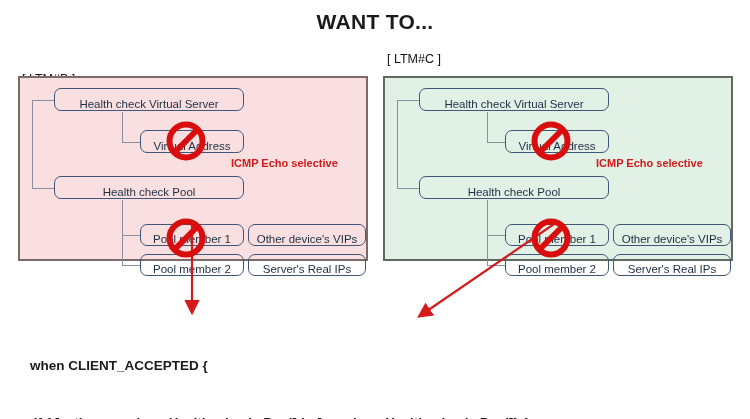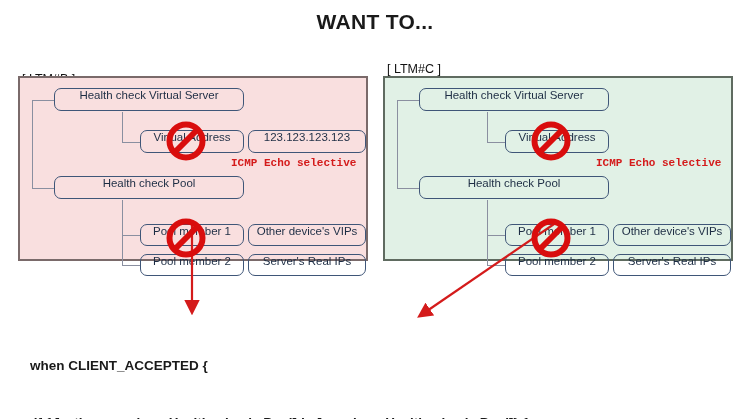--- a/index.html
+++ b/index.html
@@ -35,50 +35,49 @@
     position:absolute;
     border-style:solid;
     border-width:2px;
   }
   #panel-b { left:18px;  top:76px; width:350px; height:185px;
              background:#f9dfdf; border-color:#7a6a6a; }
   #panel-c { left:383px; top:76px; width:350px; height:185px;
              background:#e1f1e6; border-color:#5f6b60; }
 
   #label-b { left:22px; top:72px; }
-  #label-c { left:387px; top:62px; }
+  #label-c { left:387px; top:52px; }
 
   
   .conn { position:absolute; background:#8a8fa0; }
   .conn.v { width:1px; }
   .conn.h { height:1px; }
 
   
   .node {
     position:absolute;
     border:1.6px solid #3f5678;
     border-radius:7px;
     display:flex;
-    align-items:flex-start;
+    align-items:flex-end;
     justify-content:center;
     font-size:11.5px;
     color:#1d2d44;
     white-space:nowrap;
     background:transparent;
   }
   .node.ip { font-size:11.5px; }
 
   
   .caption {
     position:absolute;
     font-size:11px;
     font-weight:bold;
     color:#d41b1b;
     white-space:nowrap;
-    font-family:Liberation Mono, monospace;
   }
 
   
   .nosign {
     position:absolute;
     width:42px; height:42px;
   }
 
   
   .arrow-svg { position:absolute; left:0; top:0; width:750px; height:419px;
@@ -116,23 +115,20 @@
   <div class="conn h" style="left:102px; top:187px; width:18px;"></div>
 
   <div class="node" style="left:34px; top:10px; width:190px; height:23px;">
     <span>Health check Virtual Server</span>
   </div>
 
   <div class="node" style="left:120px; top:52px; width:104px; height:23px;">
     <span>Virtual Address</span>
   </div>
 
-  <div class="node ip" style="left:228px; top:52px; width:118px; height:23px;">
-    <span>123.123.123.123</span>
-  </div>
 
   <div class="caption" style="left:211px; top:79px;">ICMP Echo selective</div>
 
   <div class="node" style="left:34px; top:98px; width:190px; height:23px;">
     <span>Health check Pool</span>
   </div>
 
   <div class="node" style="left:120px; top:146px; width:104px; height:22px;">
     <span>Pool member 1</span>
   </div>

